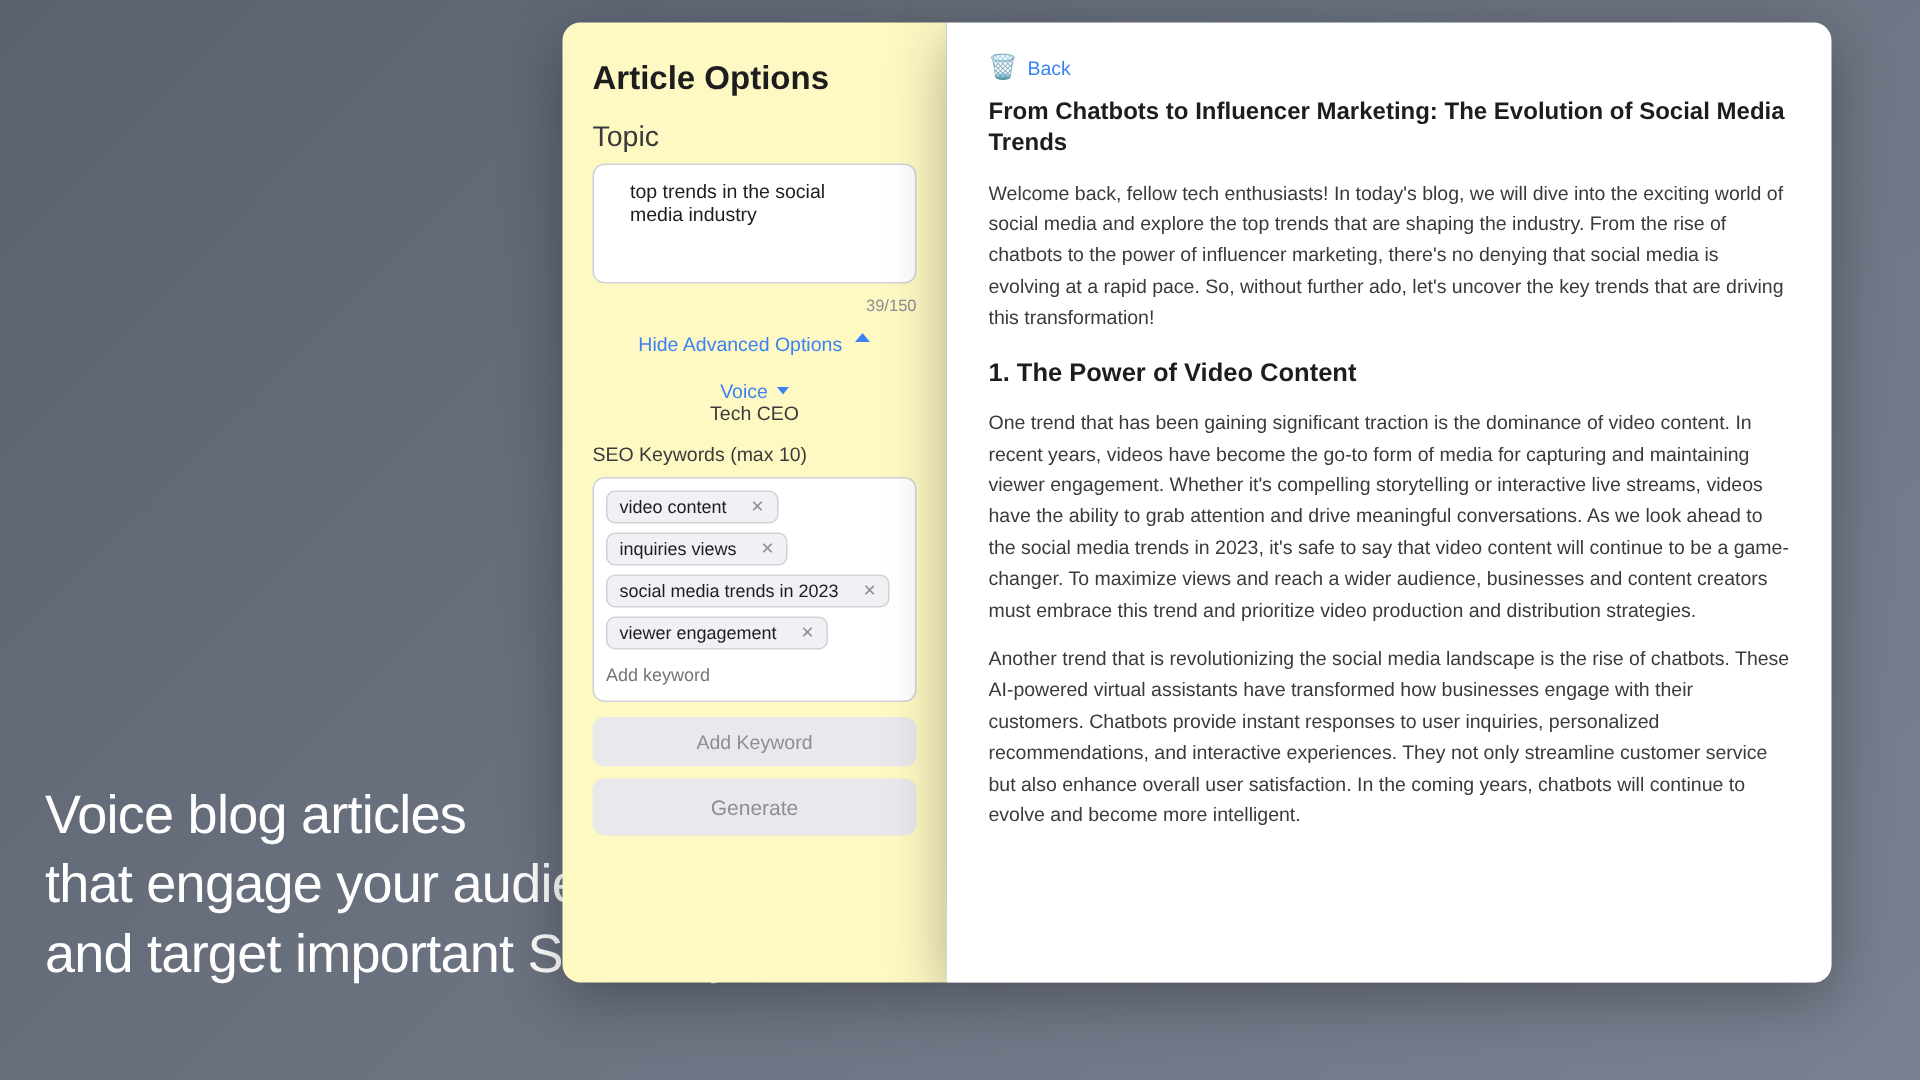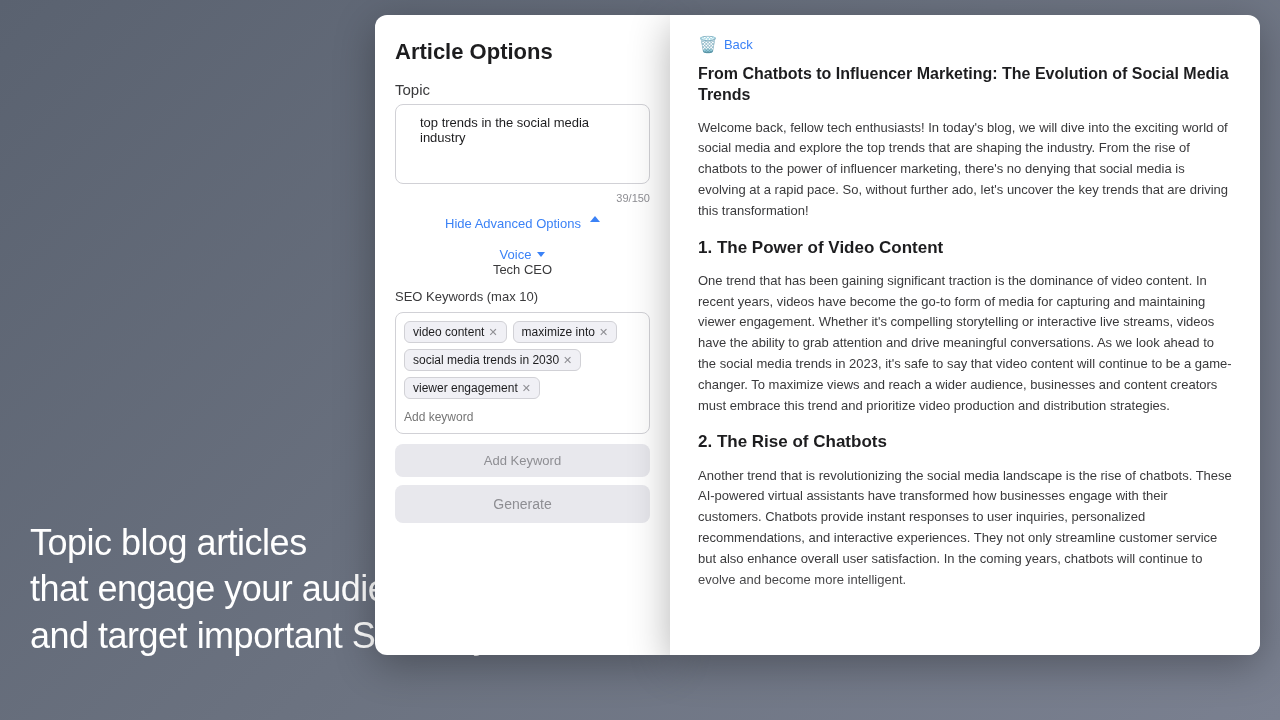--- a/index.html
+++ b/index.html
@@ -33,36 +33,36 @@
       position: absolute;
       top: 15px;
       left: 375px;
       display: flex;
       gap: 0;
       height: 640px;
     }
 
     
     .left-panel {
-      width: 295px;
-      background: #ffffff;
+      width: 256px;
+      background: #fef9c3;
       border-radius: 12px 0 0 12px;
       padding: 24px 20px;
       box-shadow: 0 10px 40px rgba(0,0,0,0.3);
     }
 
     .panel-title {
       font-size: 22px;
       font-weight: 700;
       color: #1d1d1f;
       margin-bottom: 16px;
     }
 
     .field-label {
-      font-size: 15px;
+      font-size: 19px;
       color: #3a3a3c;
       margin-bottom: 6px;
       font-weight: 400;
     }
 
     .topic-textarea {
       width: 100%;
       border: 1.5px solid #d1d1d6;
       border-radius: 8px;
       padding: 10px 24px;
@@ -163,21 +163,21 @@
     .keywords-tags {
       display: flex;
       flex-wrap: wrap;
       gap: 6px;
       margin-bottom: 8px;
     }
 
     .keyword-tag {
       display: flex;
       align-items: center;
-      gap: 4px;
+      gap: 16px;
       background: #f0f0f5;
       border: 1px solid #d1d1d6;
       border-radius: 6px;
       padding: 3px 8px;
       font-size: 12px;
       color: #1d1d1f;
     }
 
     .keyword-tag .remove-x {
       color: #8e8e93;
@@ -287,21 +287,21 @@
       height: 80px;
       background: linear-gradient(to bottom, transparent, white);
     }
   </style>
 </head>
 <body>
 
 <div class="bg-overlay"></div>
 
 <div class="tagline">
-  <div>Topic blog articles</div>
+  <div>Voice blog articles</div>
   <div>that engage your audience</div>
   <div>and target important SEO keywords</div>
 </div>
 
 <div class="panels-container">
 
   <div class="left-panel">
     <div class="panel-title">Article Options</div>
 
     <div class="field-label">Topic</div>
@@ -323,25 +323,25 @@
 
     <div class="seo-label">SEO Keywords (max 10)</div>
 
     <div class="keywords-box">
       <div class="keywords-tags">
         <div class="keyword-tag">
           <span>video content</span>
           <span class="remove-x">✕</span>
         </div>
         <div class="keyword-tag">
-          <span>maximize into</span>
+          <span>inquiries views</span>
           <span class="remove-x">✕</span>
         </div>
         <div class="keyword-tag">
-          <span>social media trends in 2030</span>
+          <span>social media trends in 2023</span>
           <span class="remove-x">✕</span>
         </div>
         <div class="keyword-tag">
           <span>viewer engagement</span>
           <span class="remove-x">✕</span>
         </div>
       </div>
       <input class="keyword-input" type="text" placeholder="Add keyword" style="">
     </div>
 
@@ -354,18 +354,17 @@
       <span class="back-icon">🗑️</span>
       <span>Back</span>
     </button>
 
     <div class="article-title">From Chatbots to Influencer Marketing: The Evolution of Social Media Trends</div>
 
     <div class="article-body">
       <p>Welcome back, fellow tech enthusiasts! In today's blog, we will dive into the exciting world of social media and explore the top trends that are shaping the industry. From the rise of chatbots to the power of influencer marketing, there's no denying that social media is evolving at a rapid pace. So, without further ado, let's uncover the key trends that are driving this transformation!</p>
       <h2>1. The Power of Video Content</h2>
       <p>One trend that has been gaining significant traction is the dominance of video content. In recent years, videos have become the go-to form of media for capturing and maintaining viewer engagement. Whether it's compelling storytelling or interactive live streams, videos have the ability to grab attention and drive meaningful conversations. As we look ahead to the social media trends in 2023, it's safe to say that video content will continue to be a game-changer. To maximize views and reach a wider audience, businesses and content creators must embrace this trend and prioritize video production and distribution strategies.</p>
-      <h2>2. The Rise of Chatbots</h2>
       <p>Another trend that is revolutionizing the social media landscape is the rise of chatbots. These AI-powered virtual assistants have transformed how businesses engage with their customers. Chatbots provide instant responses to user inquiries, personalized recommendations, and interactive experiences. They not only streamline customer service but also enhance overall user satisfaction. In the coming years, chatbots will continue to evolve and become more intelligent.</p>
     </div>
   </div>
 
 </div>
 
 </body></html>

